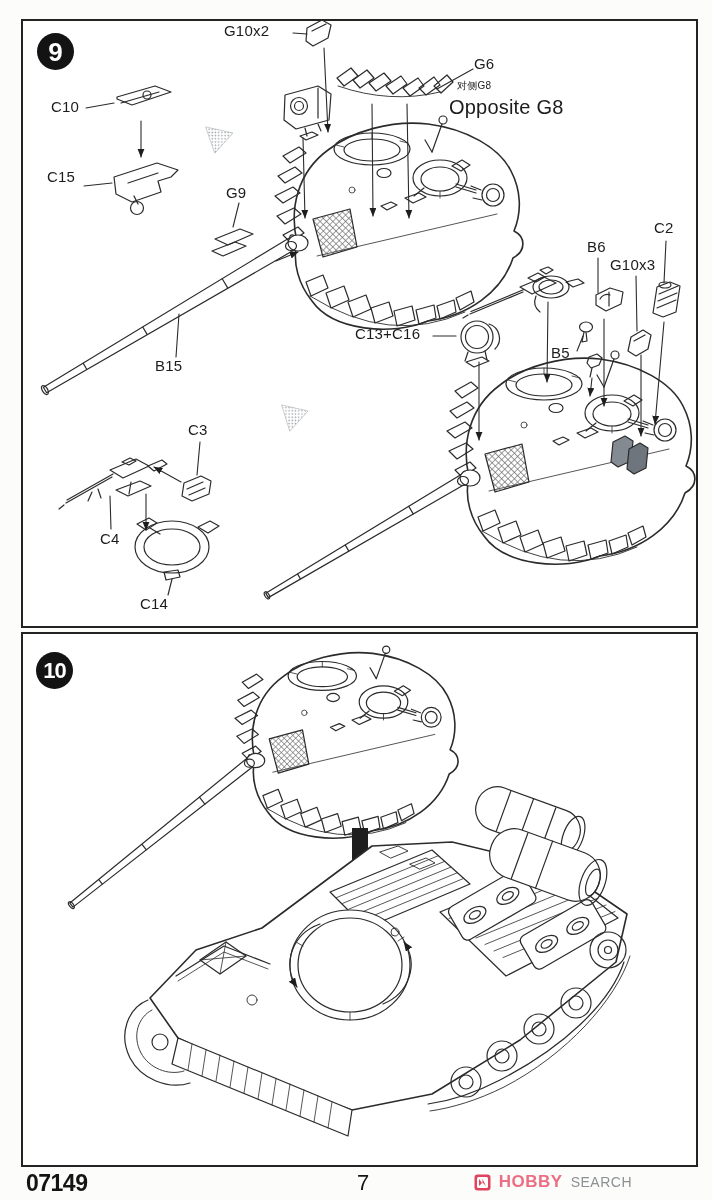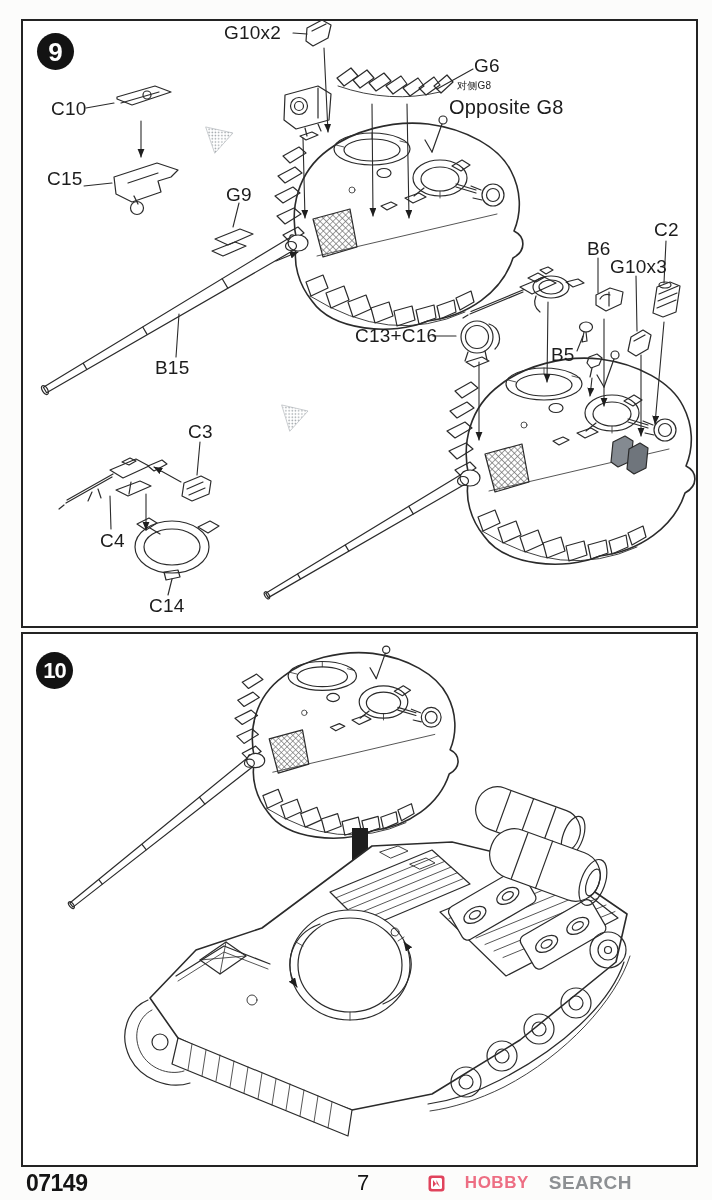--- a/index.html
+++ b/index.html
@@ -11,29 +11,29 @@
   .page{position:relative;width:712px;height:1200px;background:#fcfcfb;overflow:hidden;
         font-family:"Liberation Sans", sans-serif;}
   .panel{position:absolute;border:2px solid var(--panel-border);background:#fff;box-sizing:border-box;}
   #panel9{left:21px;top:19px;width:677px;height:609px;}
   #panel10{left:21px;top:632px;width:677px;height:535px;}
   svg.art{position:absolute;left:0;top:0;pointer-events:none;}
   .step-badge{position:absolute;width:37px;height:37px;border-radius:50%;background:var(--badge-bg);
       color:#fff;display:flex;align-items:center;justify-content:center;font-weight:bold;
       font-size:26px;line-height:1;}
   .step-badge.b10{font-size:22px;letter-spacing:-1px;}
-  .plabel{position:absolute;font-size:19px;color:#1c1c1c;white-space:nowrap;letter-spacing:.2px;}
+  .plabel{position:absolute;font-size:15px;color:#1c1c1c;white-space:nowrap;letter-spacing:.2px;}
   .plabel.cn{font-size:10px;}
   .plabel.en{font-size:20px;}
   .footer{position:absolute;left:0;top:1168px;width:644px;height:30px;color:#141414;}
   .kit-number{position:absolute;left:26px;top:2px;font-size:23px;font-weight:bold;letter-spacing:-.5px;}
   .page-number{position:absolute;left:340px;top:2px;width:46px;text-align:center;font-size:22px;}
-  .brand{position:absolute;right:12px;top:4px;display:flex;align-items:center;gap:20px;padding-left:40px;}
+  .brand{position:absolute;right:12px;top:4px;display:flex;align-items:center;gap:8px;padding-left:40px;}
   .brand-hobby{color:var(--logo-pink);font-weight:bold;font-size:17px;letter-spacing:.5px;}
-  .brand-search{color:var(--logo-gray);font-weight:bold;font-size:19px;letter-spacing:.5px;}
+  .brand-search{color:var(--logo-gray);font-weight:normal;font-size:14px;letter-spacing:.5px;}
   svg *{vector-effect:non-scaling-stroke;}
 </style>
 </head>
 <body>
 
 <div class="page">
 
   <div class="panel" id="panel9"></div>
   <div class="panel" id="panel10"></div>
 
@@ -414,21 +414,21 @@
   <div class="plabel" style="left:47px;top:168px">C15</div>
   <div class="plabel" style="left:226px;top:184px">G9</div>
   <div class="plabel" style="left:155px;top:357px">B15</div>
   <div class="plabel" style="left:355px;top:325px">C13+C16</div>
   <div class="plabel" style="left:587px;top:238px">B6</div>
   <div class="plabel" style="left:654px;top:219px">C2</div>
   <div class="plabel" style="left:610px;top:256px">G10x3</div>
   <div class="plabel" style="left:551px;top:344px">B5</div>
   <div class="plabel" style="left:188px;top:421px">C3</div>
   <div class="plabel" style="left:100px;top:530px">C4</div>
-  <div class="plabel" style="left:149px;top:595px">C14</div>
+  <div class="plabel" style="left:140px;top:595px">C14</div>
 
   <div class="footer">
     <div class="kit-number">07149</div>
     <div class="page-number">7</div>
     <div class="brand">
       <svg width="17" height="17" viewBox="0 0 17 17">
         <rect x="0.5" y="0.5" width="16" height="16" rx="3" fill="#e0435c"></rect>
         <rect x="3" y="3" width="11" height="11" rx="1.5" fill="#fff"></rect>
         <path d="M5,12 L5,5 L8.5,9.5 L8.5,5 L12,12 L8.5,8.5 L5,12 Z" fill="#e0435c"></path>
       </svg>

